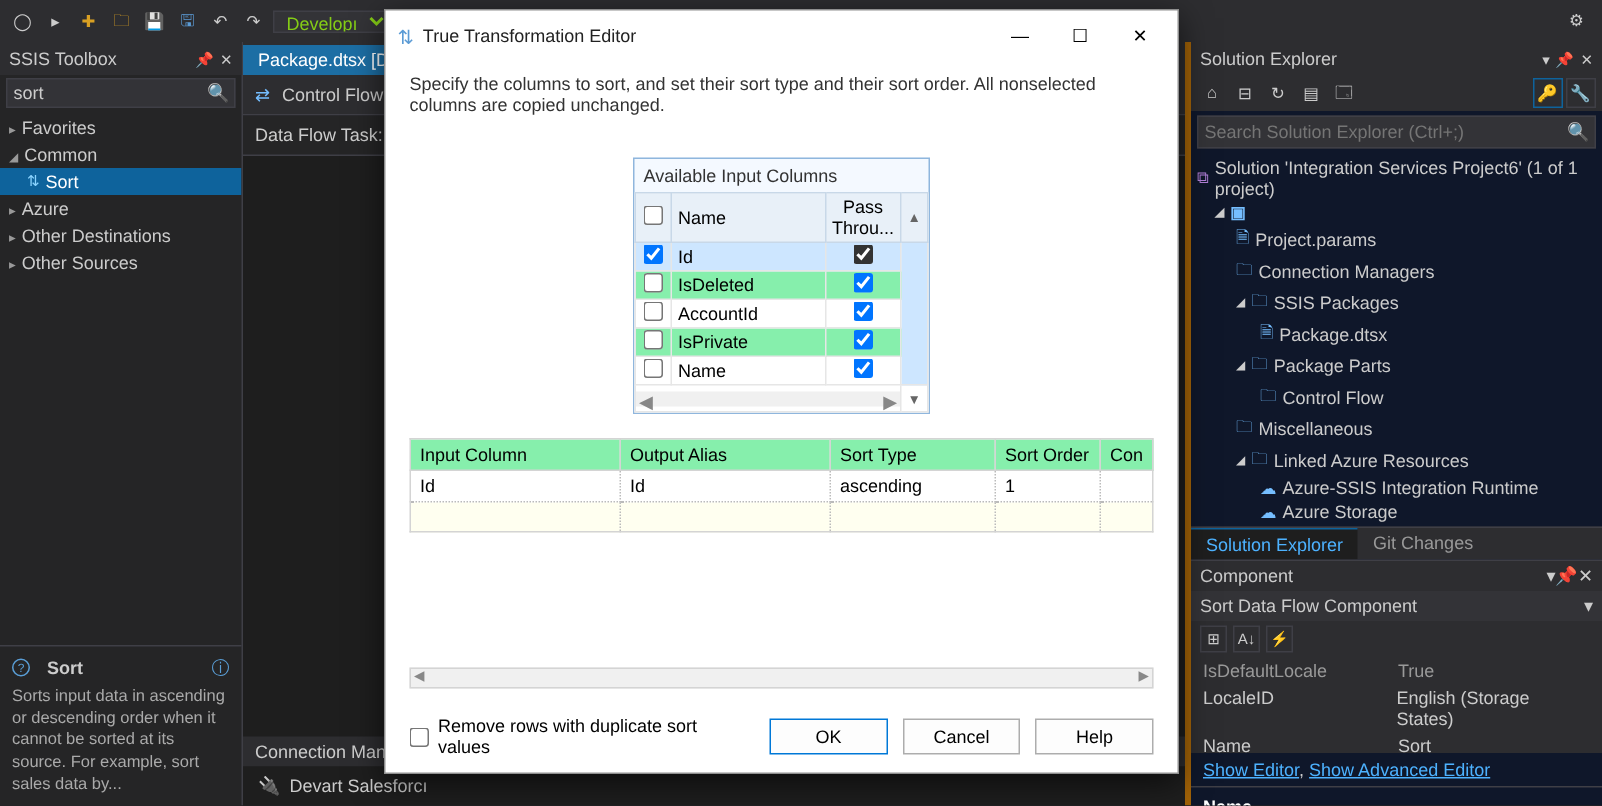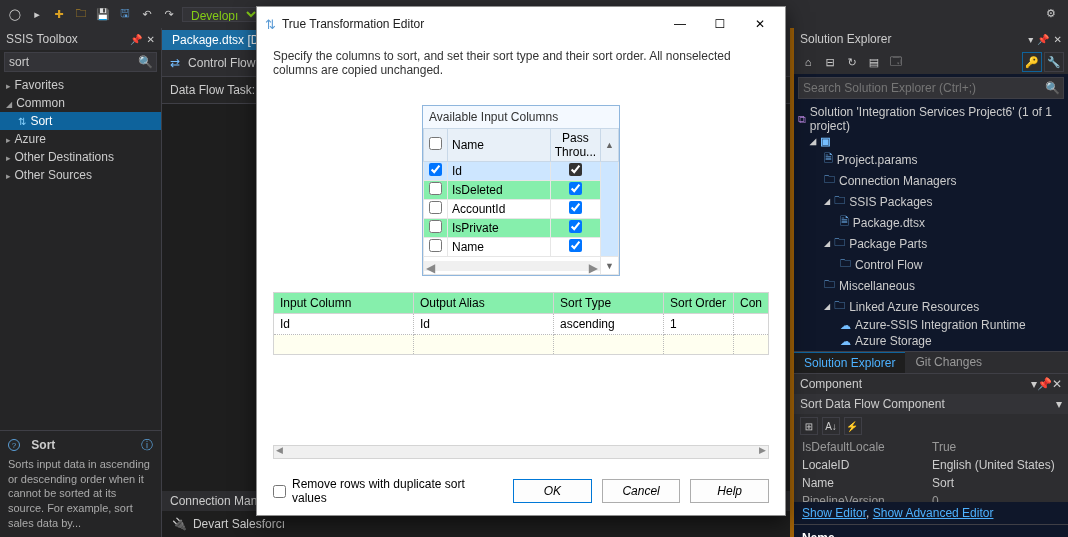--- a/index.html
+++ b/index.html
@@ -92,21 +92,21 @@
   .sort-table { border:1px solid #d4d4d4; border-collapse:collapse; width:100%;}
   .sort-table th { background:#86efac; border:1px solid #d4d4d4; padding:3px 6px; text-align:left; font-weight:normal;}
   .sort-table td { border:1px dotted #bbb; padding:3px 6px; height:20px;}
   .sort-table tr.star td { background:#fffff0;}
   .dlg-scroll { height:14px; background:#f0f0f0; border:1px solid #d4d4d4; margin-top:-1px; position:relative;}
   .dlg-scroll::before { content:"◀"; position:absolute; left:2px; top:-1px; font-size:9px; color:#888;}
   .dlg-scroll::after { content:"▶"; position:absolute; right:2px; top:-1px; font-size:9px; color:#888;}
   .dlg-bottom { padding:10px 16px; display:flex; align-items:center; gap:10px;}
   .dlg-bottom label { display:flex; align-items:center; gap:6px;}
   .dlg-bottom .spacer { flex:1;}
-  .dlg-bottom button { width:82px; height:24px; background:#fdfdfd; border:1px solid #adadad;font-style:italic;}
+  .dlg-bottom button { width:82px; height:24px; background:#fdfdfd; border:1px solid #adadad;}
   .dlg-bottom button.primary { border:1px solid #0078d7; color:#000;}
   input[type=checkbox]{ width:13px; height:13px;}
 </style>
 </head>
 <body>
 
 <div class="toolbar">
   <span class="tb-icon">◯</span>
   <span class="tb-icon">▸</span>
   <span class="tb-icon" style="color:#d9a023">✚</span>
@@ -264,21 +264,21 @@
         <span>A↓</span>
         <span>⚡</span>
       </div>
       <div style="overflow:hidden;height:64px;background:#2d2d30;">
         <div class="prop-row">
             <span class="k">IsDefaultLocale</span>
             <span>True</span>
           </div>
         <div class="prop-row" style="color:#ccc">
             <span class="k">LocaleID</span>
-            <span>English (United States)</span>
+            <span>English (Storage States)</span>
           </div>
         <div class="prop-row" style="color:#ccc">
             <span class="k">Name</span>
             <span>Sort</span>
           </div>
         <div class="prop-row">
             <span class="k">PipelineVersion</span>
             <span>0</span>
           </div>
       </div>

